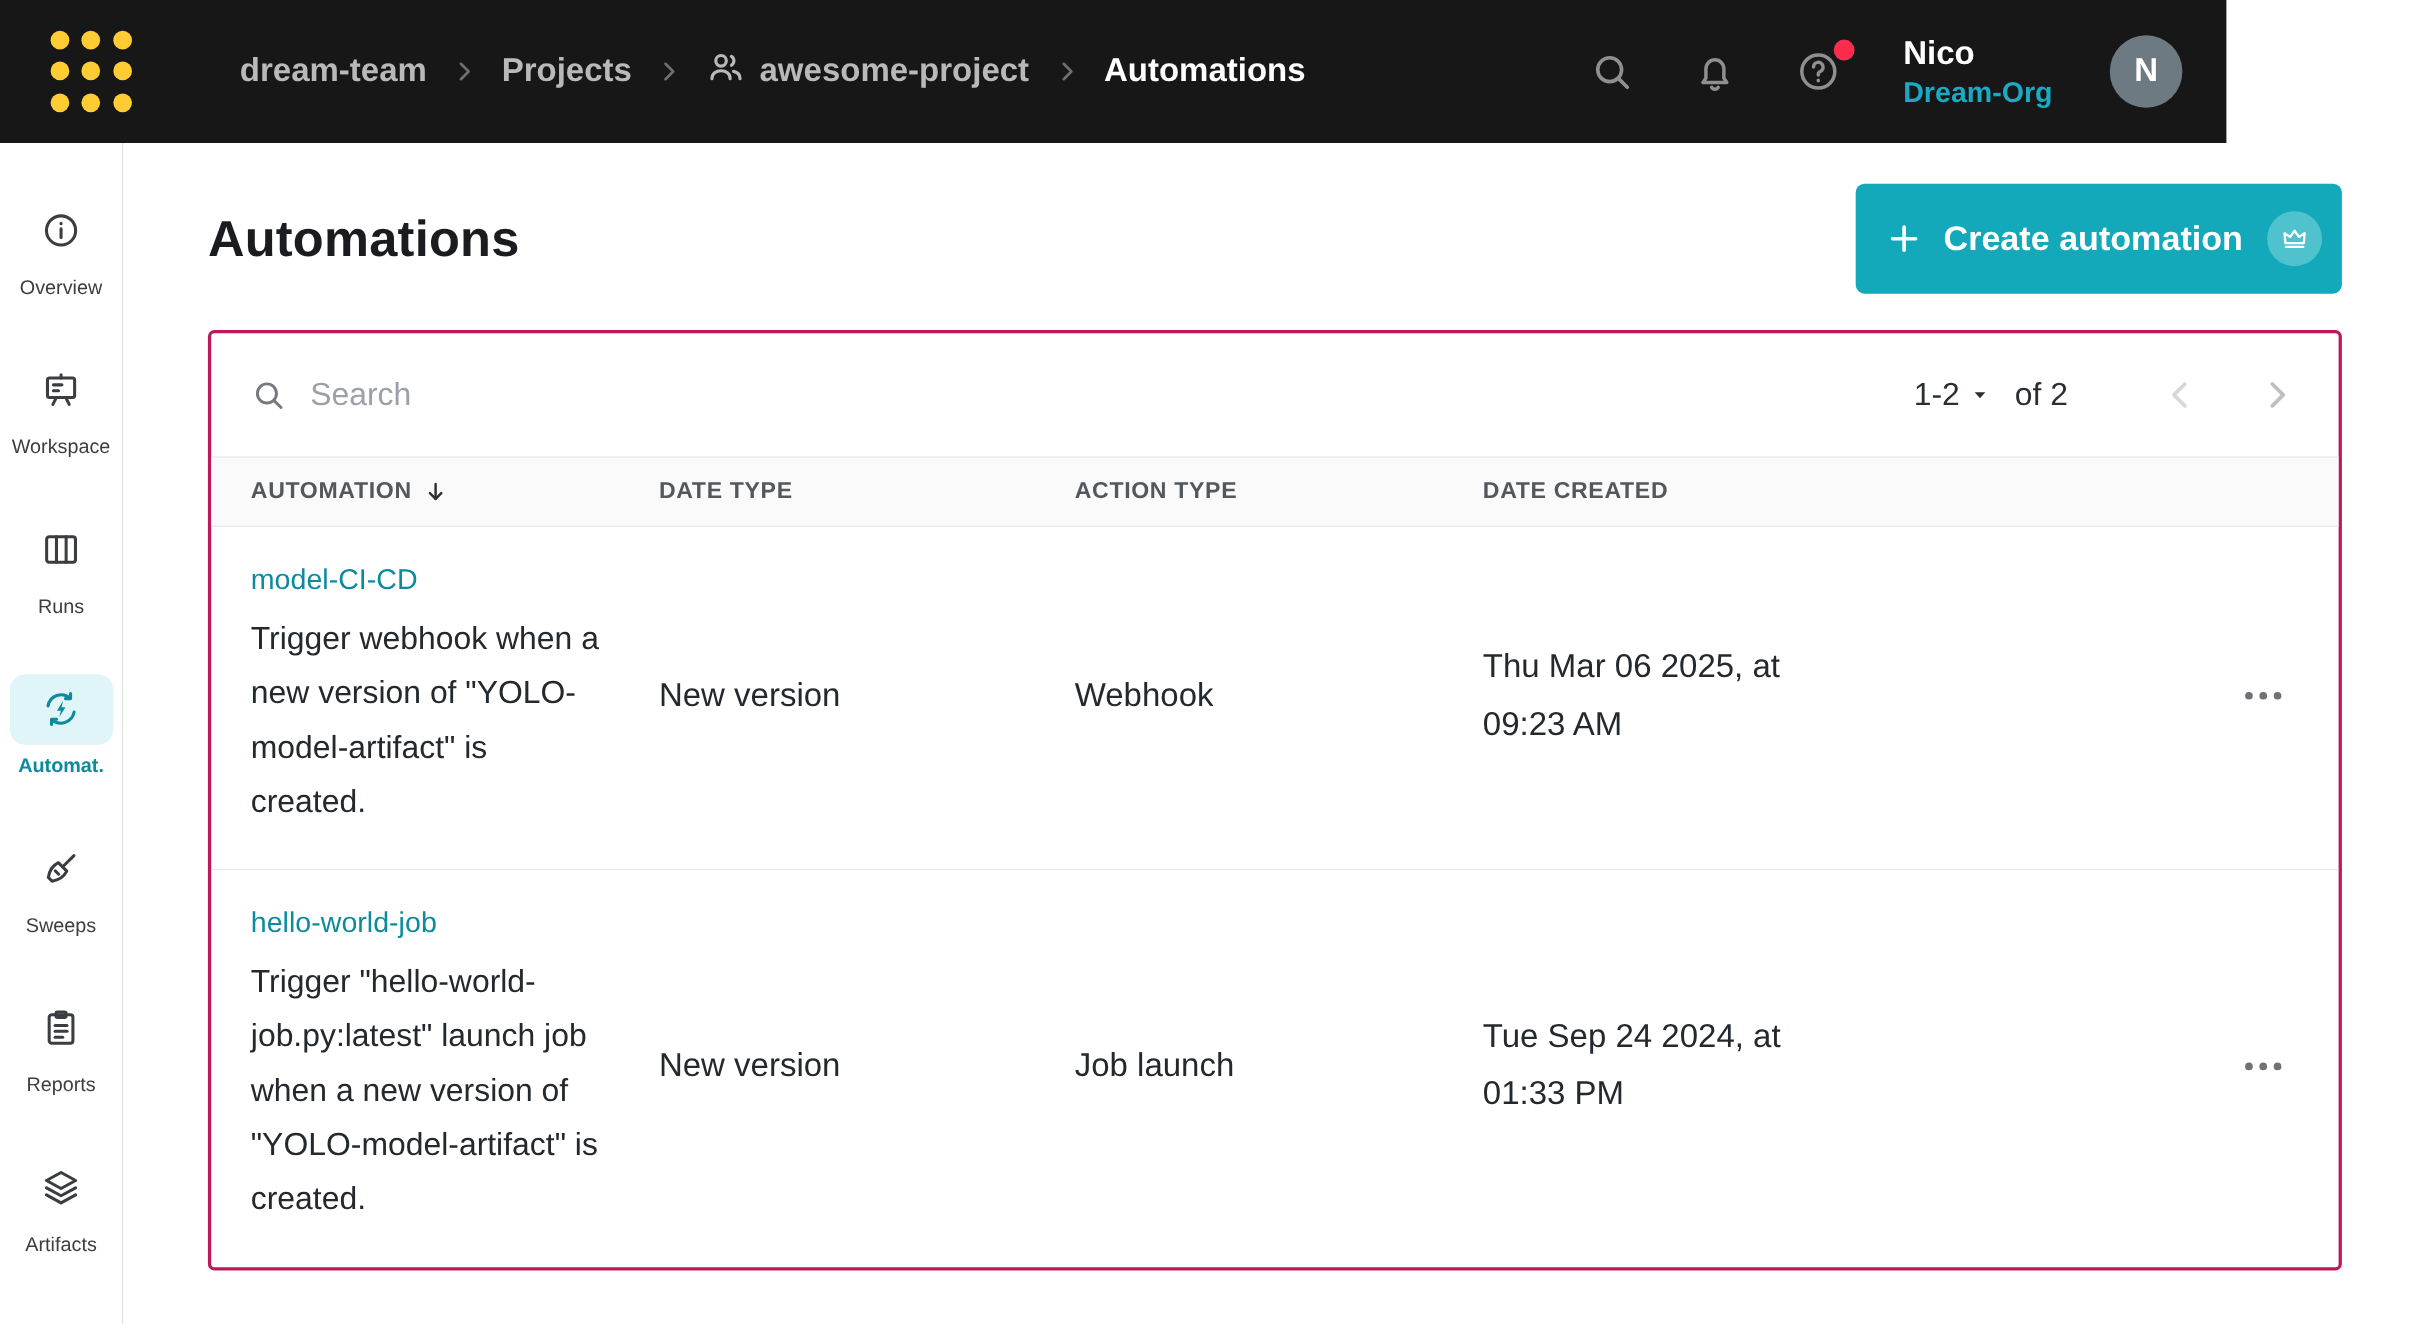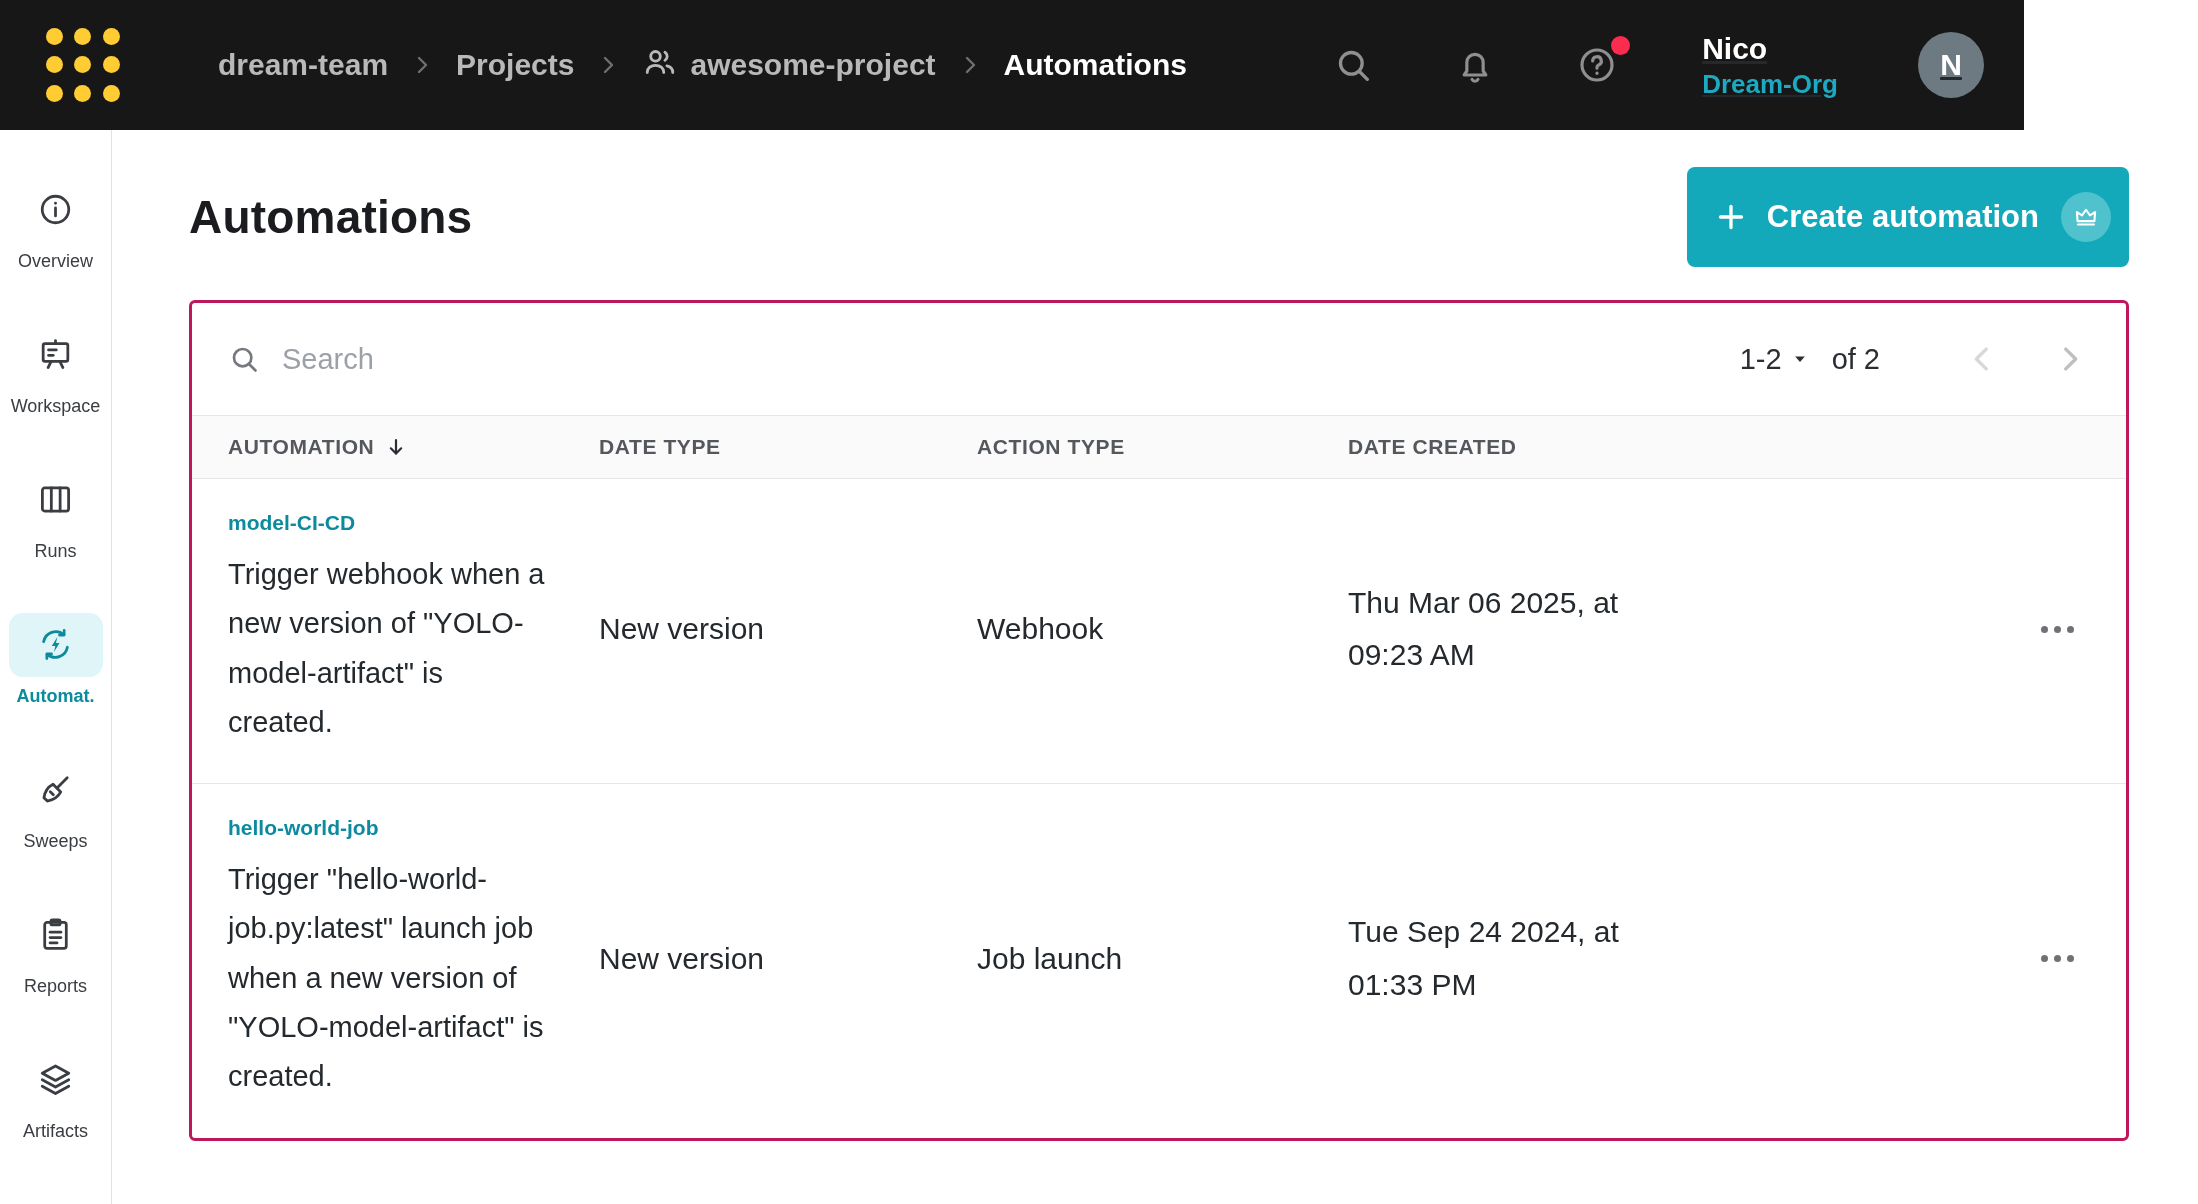--- a/index.html
+++ b/index.html
@@ -27,21 +27,21 @@
   .breadcrumb {
     display:flex; align-items:center; gap:22px; margin-left:92px;
     font-size:30px; font-weight:600; color:#B9B9B9;
   }
   .crumb { color:#B9B9B9; cursor:pointer; display:flex; align-items:center; gap:12px; }
   .crumb.current { color:#FFFFFF; cursor:default; }
   .crumb-sep { display:flex; align-items:center; }
   .crumb-sep svg { width:24px; height:24px; stroke:#6F6F6F; }
   .bc-people svg { width:36px; height:36px; stroke:#B9B9B9; }
 
-  .topbar-right { margin-left:auto; display:flex; align-items:center; gap:80px;text-decoration:underline; }
+  .topbar-right { margin-left:auto; display:flex; align-items:center; gap:52px; }
   .tb-iconbtn { width:42px; height:42px; position:relative; cursor:pointer; display:flex; align-items:center; justify-content:center; }
   .tb-iconbtn svg { width:40px; height:40px; stroke:#8F8F8F; }
   .notif-dot {
     position:absolute; top:-8px; right:-12px; width:19px; height:19px;
     border-radius:50%; background:var(--notification,#FB2C4E);
   }
   .user-block { display:flex; flex-direction:column; align-items:flex-start; gap:7px; cursor:pointer; margin-left:4px; }
   .user-name { color:#FFFFFF; font-size:30px; font-weight:700; line-height:1; }
   .user-org  { color:var(--org,#1BAAC1); font-size:26px; font-weight:700; line-height:1; }
   .avatar {
@@ -121,21 +121,21 @@
   }
   .th { font-size:21px; font-weight:700; color:#54575B; letter-spacing:0.6px; display:flex; align-items:center; gap:10px; }
   .sort-icon svg { width:24px; height:24px; stroke:#2B2F33; display:block; }
 
   .tbl-row {
     display:grid; grid-template-columns:371px 378px 371px 1fr 140px;
     padding:32px 36px 36px;
   }
   .tbl-row:not(:last-child) { border-bottom:1px solid #E6E6E6; }
   .cell-name { padding-right:44px; }
-  .auto-name { font-size:21px; font-weight:700; color:var(--link,#0C8A9E); cursor:pointer; margin-bottom:15px; display:inline-block; }
+  .auto-name { font-size:26px; font-weight:400; color:var(--link,#0C8A9E); cursor:pointer; margin-bottom:15px; display:inline-block; }
   .auto-desc { font-size:29px; color:#24292E; line-height:1.7; max-width:322px; }
   .cell-mid { display:flex; align-items:center; font-size:30px; color:#24292E; }
   .cell-date { display:flex; align-items:center; font-size:30px; color:#24292E; }
   .cell-date span { max-width:330px; line-height:1.75; display:inline-block; }
   .cell-menu { display:flex; align-items:center; justify-content:flex-end; padding-right:6px; }
   .dots { display:flex; gap:6px; cursor:pointer; padding:10px; }
   .dots i { width:7px; height:7px; border-radius:50%; background:#6E7176; display:block; }
 </style>
 </head>
 <body>

